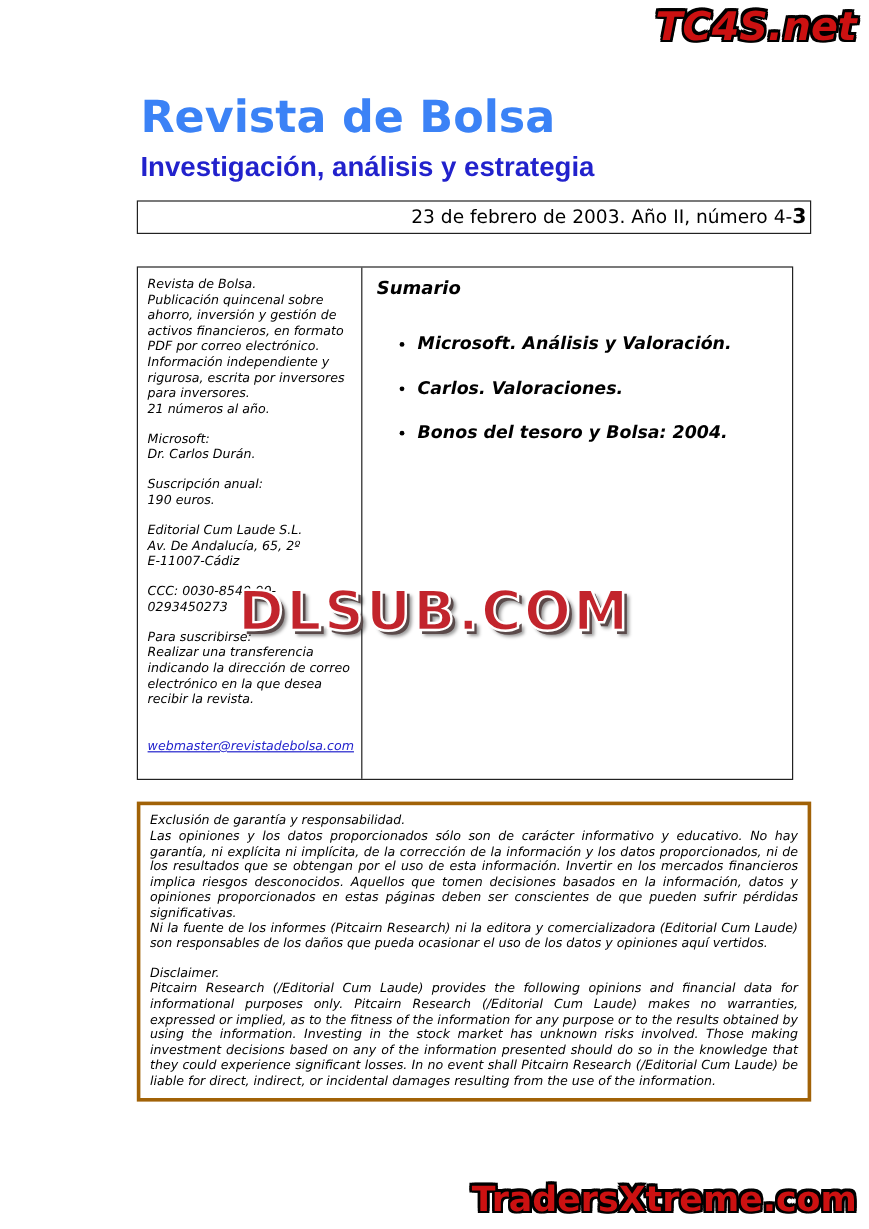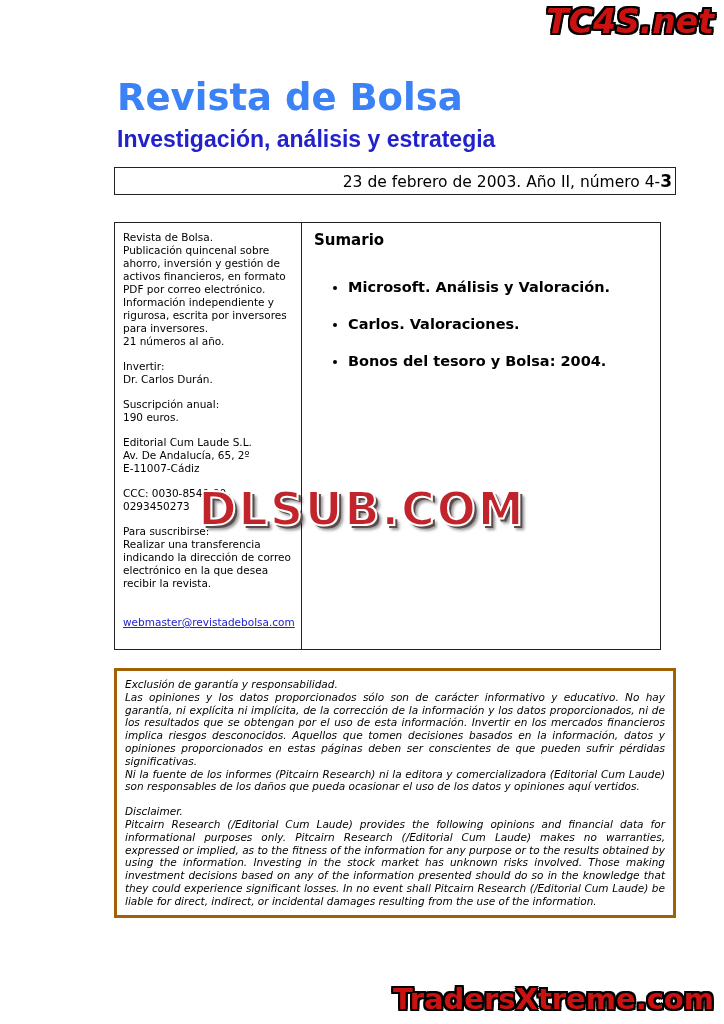--- a/index.html
+++ b/index.html
@@ -42,20 +42,21 @@
     text-align: right; font-size: 15.5px; line-height: 26px;
     padding-right: 3px;
   }
   .issue-number { font-weight: bold; font-size: 17px; }
 
   .main-box {
     position: absolute; left: 114px; top: 222px;
     width: 547px; height: 428px;
     border: 1px solid #222;
     display: flex;
+    font-style: italic;
   }
   .left-col {
     width: 187px; border-right: 1px solid #222;
     padding: 8px; font-size: 10.5px; line-height: 1.24;
     position: relative;
   }
   .info-group { margin-bottom: 12px; }
   .email-link {
     position: absolute; left: 8px; bottom: 20px;
     font-size: 10.5px; color: #2222cc; text-decoration: underline;
@@ -113,21 +114,21 @@
 
   <div class="main-box">
 
     <div class="left-col">
       <div class="info-group">
         <div>Revista de Bolsa.</div>
         <div>Publicación quincenal sobre ahorro, inversión y gestión de activos financieros, en formato PDF por correo electrónico. Información independiente y rigurosa, escrita por inversores para inversores.</div>
         <div>21 números al año.</div>
       </div>
       <div class="info-group">
-        <div>Invertir:</div>
+        <div>Microsoft:</div>
         <div>Dr. Carlos Durán.</div>
       </div>
       <div class="info-group">
         <div>Suscripción anual:</div>
         <div>190 euros.</div>
       </div>
       <div class="info-group">
         <div>Editorial Cum Laude S.L.</div>
         <div>Av. De Andalucía, 65, 2º</div>
         <div>E-11007-Cádiz</div>

